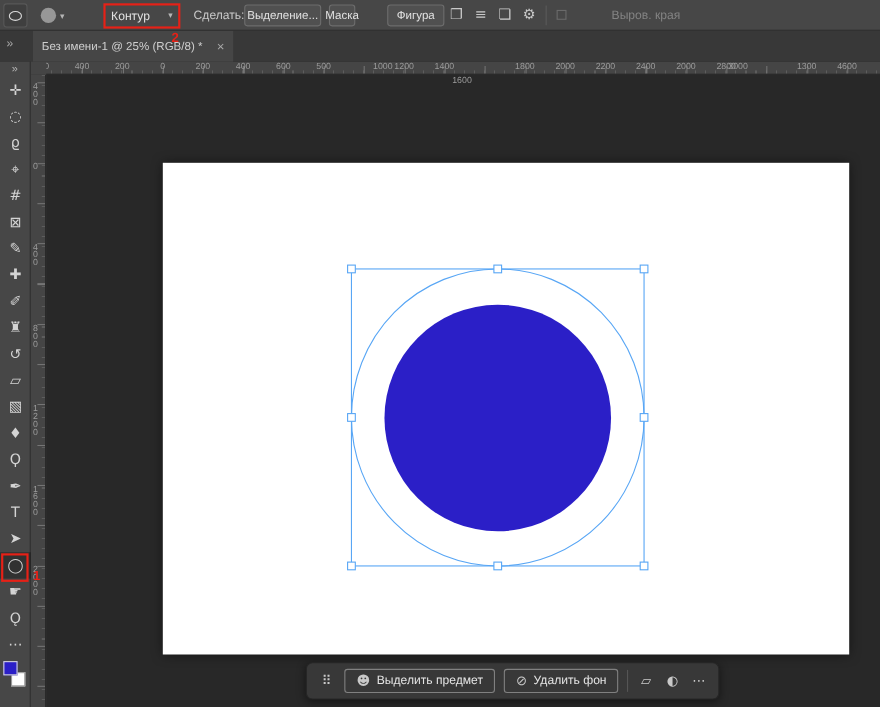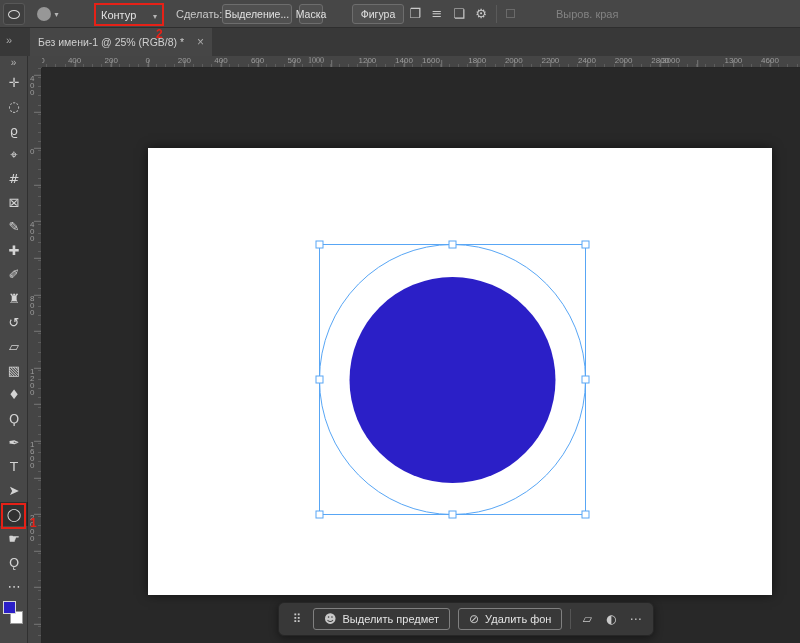--- a/index.html
+++ b/index.html
@@ -12,22 +12,22 @@
     background:#474747; border-bottom:1px solid #2e2e2e; z-index:4; }
   .tool-tile { position:absolute; left:3px; top:3px; width:22px; height:22px;
     background:#3f3f3f; border:1px solid #585858; border-radius:3px;
     display:flex; align-items:center; justify-content:center; }
   .tool-tile .ellipse-glyph { width:12px; height:9px; border:1px solid #d8d8d8; border-radius:50%; }
   .preset-pick { position:absolute; left:31px; top:3px; width:34px; height:22px;
     display:flex; align-items:center; justify-content:center; gap:3px; }
   .preset-circle { width:14px; height:14px; border-radius:50%; background:#979797; }
   .caret { font-family:"DejaVu Sans",sans-serif; font-size:8px; color:#b5b5b5; }
   .mode-select { position:absolute; left:99px; top:5px; height:18px; width:60px;
-    display:flex; align-items:flex-end; justify-content:space-between; color:#e2e2e2;
-    font-size:11px; padding:16px 2px; cursor:default; }
+    display:flex; align-items:flex-start; justify-content:space-between; color:#e2e2e2;
+    font-size:11px; padding:4px 2px; cursor:default; }
   .bar-label { position:absolute; top:8px; font-size:11px; color:#c9c9c9; }
   #make-label { left:176px; }
   .opt-btn { position:absolute; top:4px; height:20px; background:#505050;
     border:1px solid #6d6d6d; border-radius:3px; color:#e0e0e0; font-size:10.5px;
     display:flex; align-items:center; justify-content:center; padding:0 6px; }
   #btn-selection { left:222px; width:70px; }
   #btn-mask { left:299px; width:24px; }
   #btn-shape { left:352px; width:52px; }
   .bar-icon { position:absolute; top:6px; width:18px; height:16px; text-align:center;
     font-family:"DejaVu Sans",sans-serif; font-size:13px; line-height:16px; color:#c9c9c9; }
@@ -232,24 +232,24 @@
     <div id="h-ruler">
       <div id="h-ruler-labels">
           <span class="hr-label" style="left: 10px;">600</span>
           <span class="hr-label" style="left: 46.6px;">400</span>
           <span class="hr-label" style="left: 83.2px;">200</span>
           <span class="hr-label" style="left: 119.8px;">0</span>
           <span class="hr-label" style="left: 156.4px;">200</span>
           <span class="hr-label" style="left: 193px;">400</span>
           <span class="hr-label" style="left: 229.6px;">600</span>
           <span class="hr-label" style="left: 266.2px;">500</span>
-          <span class="hr-label" style="left: 288px; font-family: Liberation Serif, serif;">1000</span>
+          <span class="hr-label" style="left: 320px;">1000</span>
           <span class="hr-label" style="left: 339.4px;">1200</span>
           <span class="hr-label" style="left: 376px;">1400</span>
-          <span class="hr-label" style="left: 403px;">1600</span>
+          <span class="hr-label" style="left: 392px; margin-top: 12px;">1600</span>
           <span class="hr-label" style="left: 449.2px;">1800</span>
           <span class="hr-label" style="left: 485.8px;">2000</span>
           <span class="hr-label" style="left: 522.4px;">2200</span>
           <span class="hr-label" style="left: 559px;">2400</span>
           <span class="hr-label" style="left: 595.6px;">2000</span>
           <span class="hr-label" style="left: 632.2px;">2800</span>
           <span class="hr-label" style="left: 643px;">3000</span>
           <span class="hr-label" style="left: 705.4px;">1300</span>
           <span class="hr-label" style="left: 742px;">4600</span>
         </div>

